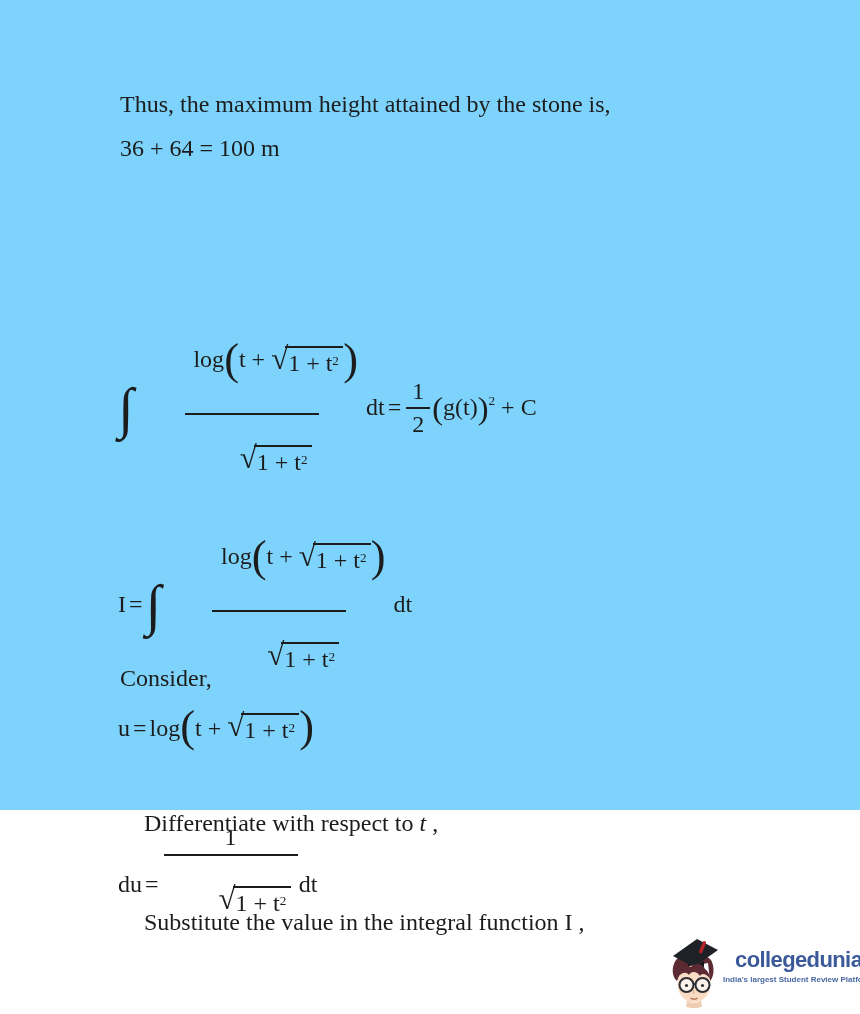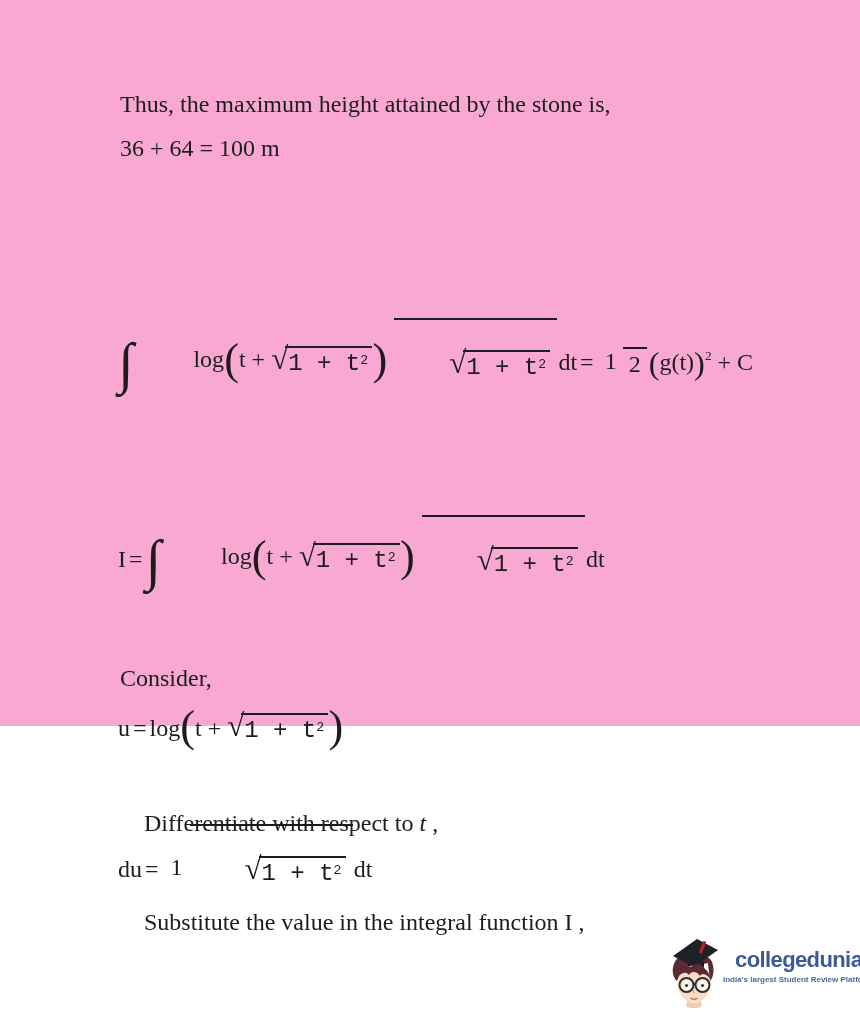--- a/index.html
+++ b/index.html
@@ -1,36 +1,36 @@
 <!DOCTYPE html>
 <html><head>
 <meta charset="utf-8">
 <style>
   html,body{margin:0;padding:0;}
   body{width:860px;height:1014px;background:#ffffff;overflow:hidden;}
-  .page{position:relative;width:860px;height:726px;background:#f9a8d4;
+  .page{position:relative;width:860px;height:810px;background:#7dd3fc;
         font-family:"Liberation Serif",serif;color:#1c1c1c;}
 
   
   .tline{position:absolute;left:120px;font-size:24px;white-space:pre;line-height:1.18;}
   .qline{left:92px;}
   .qline .sol{margin-left:42px;}
   .it{font-style:italic;}
 
   
   .eq{position:absolute;left:118px;display:flex;align-items:center;font-size:24px;white-space:pre;}
   .tok{margin:0 3px;}
-  .frac{display:inline-flex;flex-direction:row;align-items:center;margin:0 2px;}
+  .frac{display:inline-flex;flex-direction:column;align-items:center;margin:0 2px;}
   .frac .num{display:block;padding:0 7px 3px;text-align:center;}
   .frac .den{display:block;border-top:2px solid #1c1c1c;padding:3px 7px 0;text-align:center;}
   .frac.simple .num{padding:0 6px 2px;}
   .frac.simple .den{padding:2px 6px 0;}
   .sqrt{display:inline-flex;align-items:stretch;vertical-align:middle;}
   .rad{font-size:1.3em;line-height:1;align-self:flex-start;margin-right:-3px;transform:translateY(-0.1em);}
-  .sqrt-body{border-top:2px solid #1c1c1c;padding:0.08em 0.18em 0 0.12em;font-family:Liberation Mono, monospace;}
+  .sqrt-body{border-top:2px solid #1c1c1c;padding:0.08em 0.18em 0 0.12em;}
   sup{font-size:0.55em;}
   .sqrt-body sup{vertical-align:0.45em;line-height:0;}
   .bigp{font-size:1.85em;line-height:1;vertical-align:middle;position:relative;top:-0.04em;}
   .group{display:inline-block;white-space:pre;}
   .group .midp{font-size:1.35em;line-height:1;vertical-align:-0.12em;}
   .group .outer-sup{vertical-align:0.75em;}
   .int{font-size:2.35em;line-height:1;font-weight:300;margin-right:3px;}
   .dt-hug{margin-left:-1px;text-align:center;}
 
   

